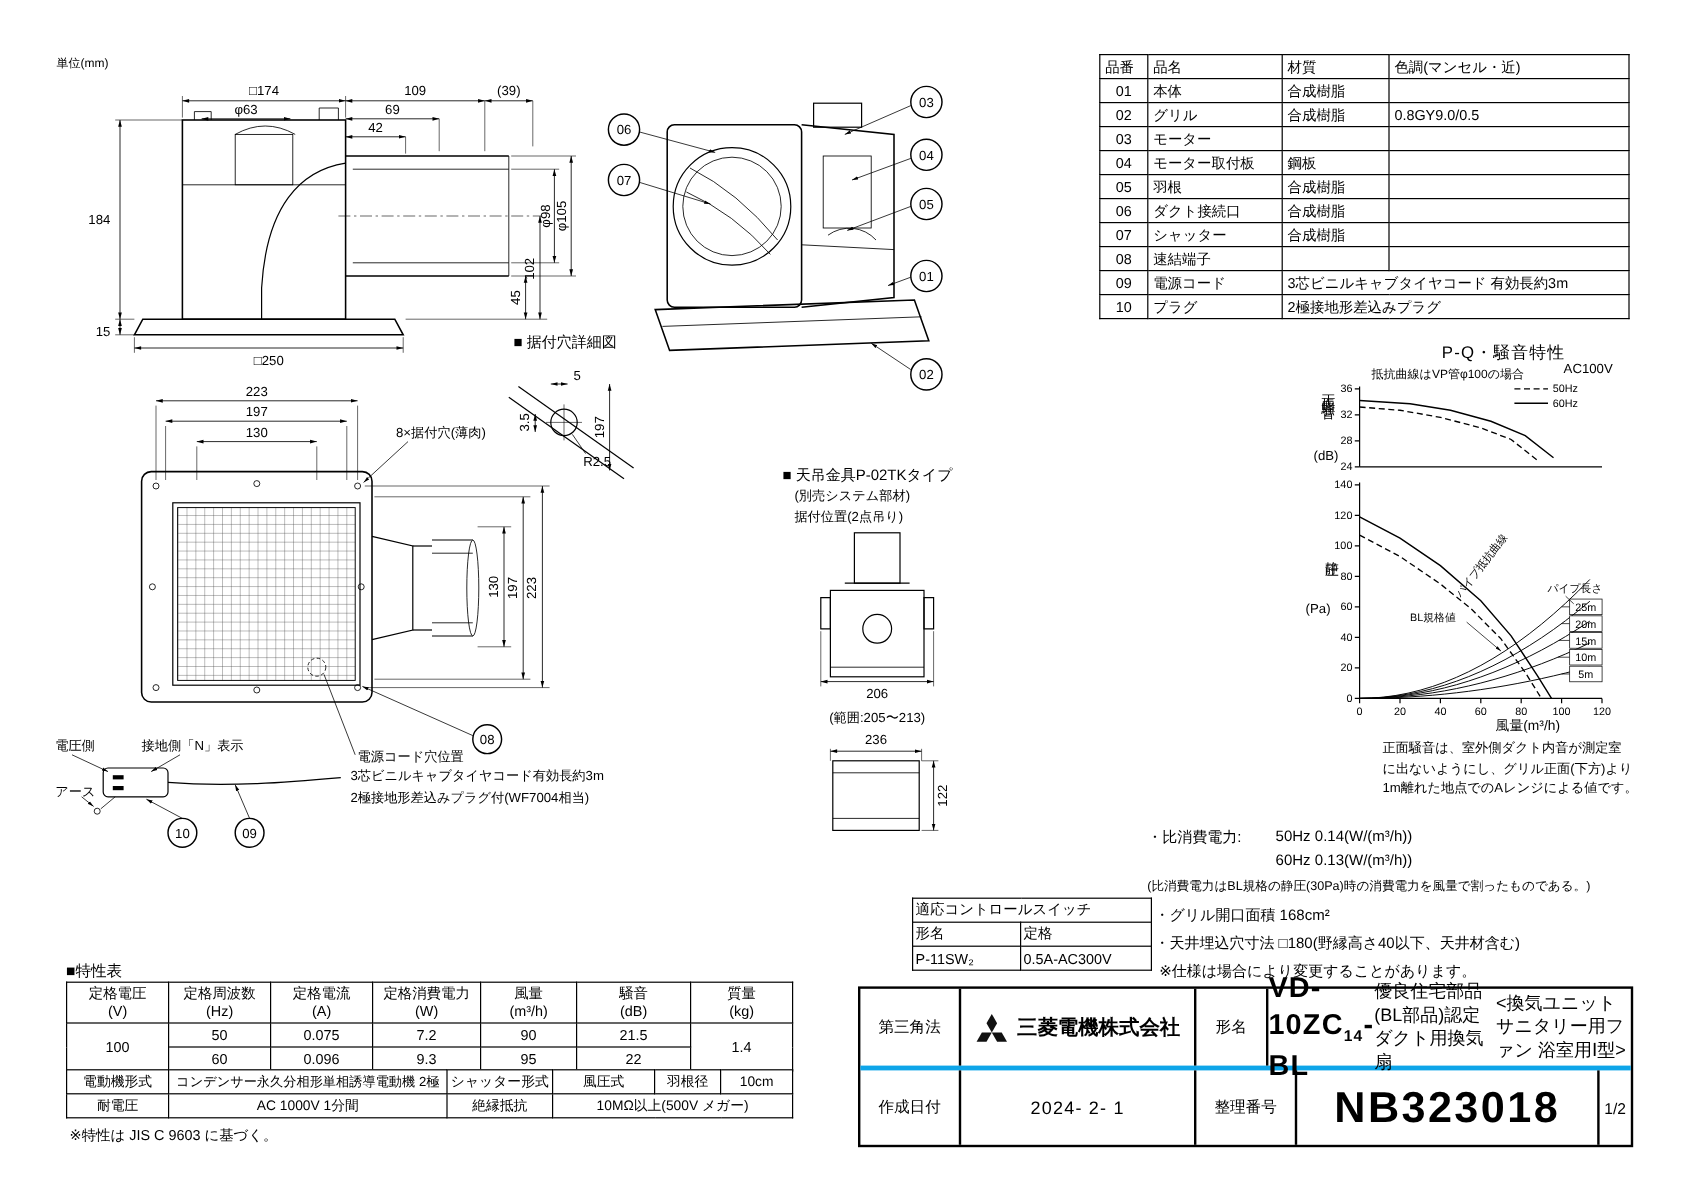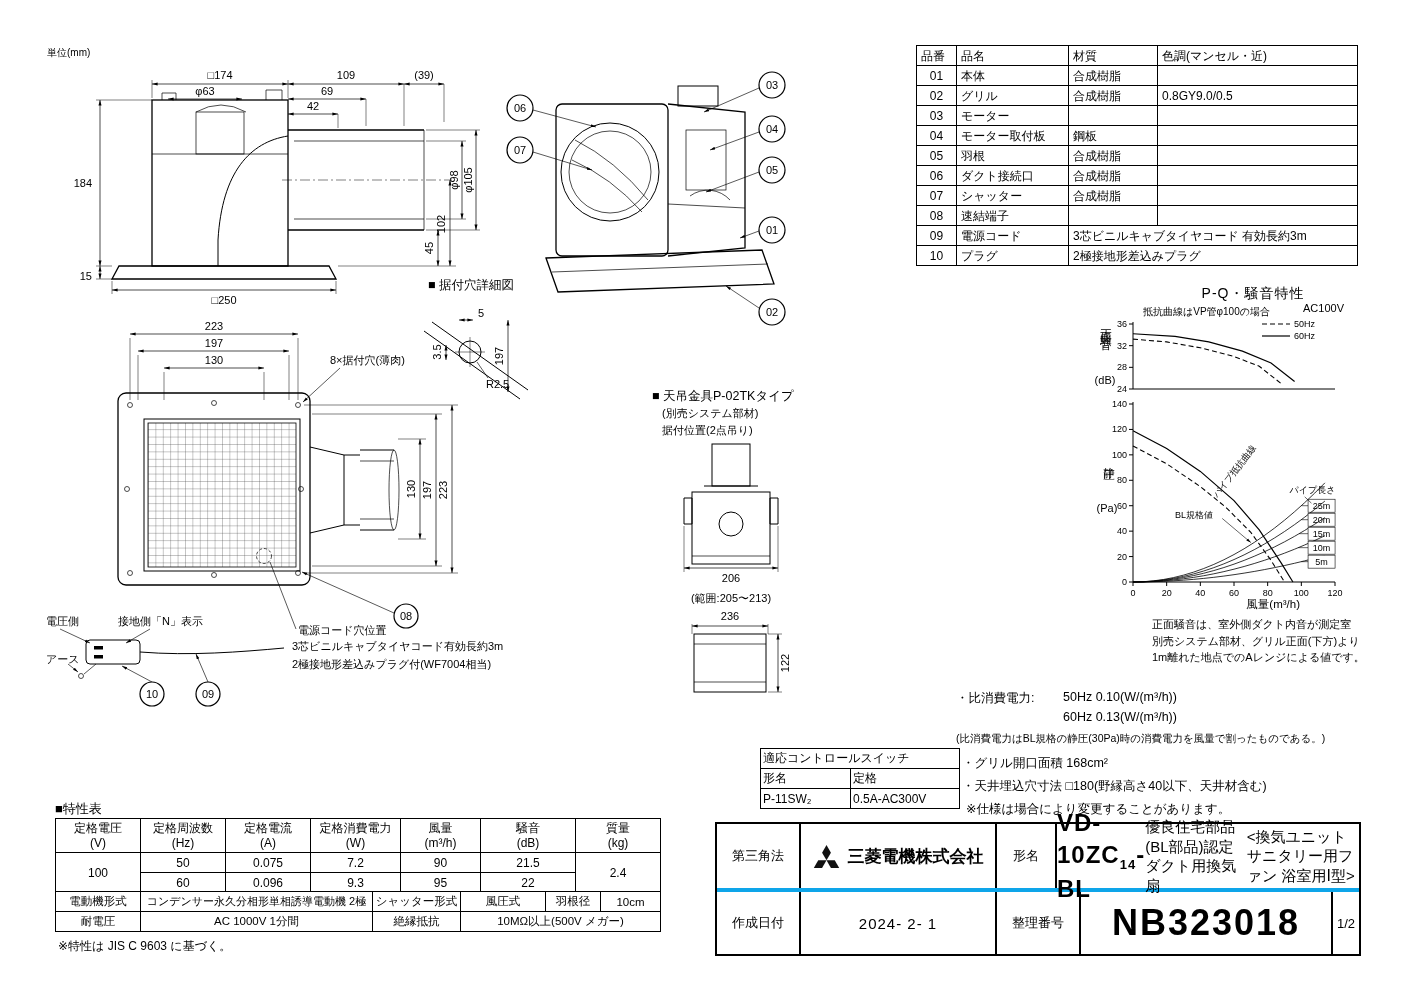--- a/index.html
+++ b/index.html
@@ -17,21 +17,21 @@
 #parts-table td:first-child{text-align:center}
 
 
 #chart-title{left:1168px;top:285px;width:170px;text-align:center;font-size:14px;letter-spacing:1px}
 #chart-note-left{left:1143px;top:305px;font-size:10px}
 #chart-note-right{left:1303px;top:302px;font-size:11px}
 .vlabel{writing-mode:vertical-rl;text-orientation:upright;font-size:11.5px;letter-spacing:3px}
 #ylabel-noise{left:1098px;top:320px}
 #ylabel-noise-unit{left:1086px;top:374px;width:38px;text-align:center;font-size:11px}
 #ylabel-pq{left:1101px;top:458px}
-#ylabel-pq-unit{left:1088px;top:502px;width:38px;text-align:center;font-size:11px}
+#ylabel-pq-unit{left:1088px;top:502px;width:38px;text-align:left;font-size:11px}
 #xlabel-pq{left:1170px;top:597px;width:130px;text-align:right;font-size:11.5px}
 #chart-note{left:1152px;top:616px;font-size:11px;line-height:16.5px}
 
 
 .note-line{font-size:12.5px;white-space:nowrap}
 .note-small{font-size:10.5px;white-space:nowrap}
 
 
 #control-table{left:760px;top:748px;width:199px;font-size:12px;table-layout:fixed}
 #control-table td,#control-table th{height:20px;text-align:left;padding:0 2px}
@@ -504,26 +504,26 @@
     <polyline points="71,133.95714285714286 104.66666666666666,151.75714285714287 138.33333333333331,174.64285714285714 163.58333333333331,194.98571428571427 188.83333333333331,220.4142857142857 209.03333333333333,248.3857142857143 222.5,270" class="s50"></polyline>
     <polyline points="71,118.69999999999999 104.66666666666666,136.5 138.33333333333331,159.3857142857143 172,188.62857142857143 197.25,217.87142857142857 219.13333333333333,250.92857142857142 230.91666666666666,270" class="s60"></polyline>
   </svg>
 <div id="ylabel-noise" class="abs vlabel">正面騒音</div>
 <div id="ylabel-noise-unit" class="abs">(dB)</div>
 <div id="ylabel-pq" class="abs vlabel">静圧</div>
 <div id="ylabel-pq-unit" class="abs">(Pa)</div>
 <div id="xlabel-pq" class="abs">風量(m³/h)</div>
 <div id="chart-note" class="abs">
 <div>正面騒音は、室外側ダクト内音が測定室</div>
-<div>別売システム部材、グリル正面(下方)より</div>
+<div>に出ないようにし、グリル正面(下方)より</div>
 <div>1m離れた地点でのAレンジによる値です。</div>
 </div>
 
 <div class="abs note-line" style="left:956px;top:690px">・比消費電力:</div>
-<div class="abs note-line" style="left:1063px;top:690px">50Hz 0.10(W/(m³/h))</div>
+<div class="abs note-line" style="left:1063px;top:690px">50Hz 0.14(W/(m³/h))</div>
 <div class="abs note-line" style="left:1063px;top:710px">60Hz 0.13(W/(m³/h))</div>
 <div class="abs note-small" style="left:956px;top:732px">(比消費電力はBL規格の静圧(30Pa)時の消費電力を風量で割ったものである。)</div>
 <div class="abs note-line" style="left:962px;top:755px">・グリル開口面積  168cm²</div>
 <div class="abs note-line" style="left:962px;top:778px">・天井埋込穴寸法  □180(野縁高さ40以下、天井材含む)</div>
 <div class="abs note-line" style="left:966px;top:801px">※仕様は場合により変更することがあります。</div>
 
 <table id="control-table" class="abs">
 <colgroup>
       <col style="width:90px">
       <col style="width:109px">
@@ -585,21 +585,21 @@
           <div>(kg)</div>
         </th>
 </tr>
 <tr>
 <td rowspan="2">100</td>
 <td>50</td>
 <td>0.075</td>
 <td>7.2</td>
 <td>90</td>
 <td>21.5</td>
-<td rowspan="2">2.4</td>
+<td rowspan="2">1.4</td>
 </tr>
 <tr>
 <td>60</td>
 <td>0.096</td>
 <td>9.3</td>
 <td>95</td>
 <td>22</td>
 </tr>
 </tbody>
   </table>

